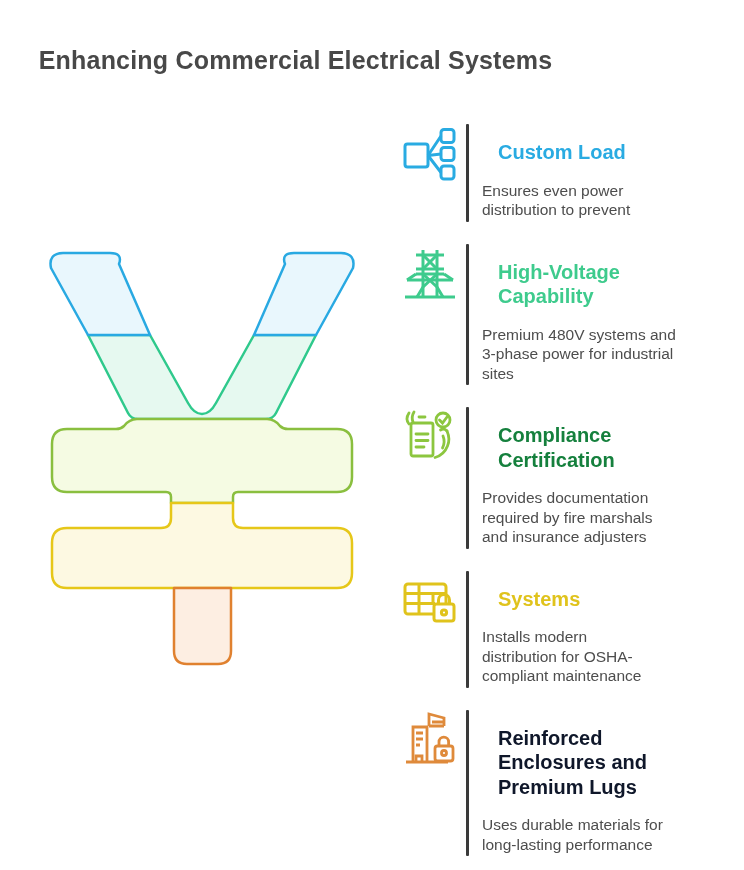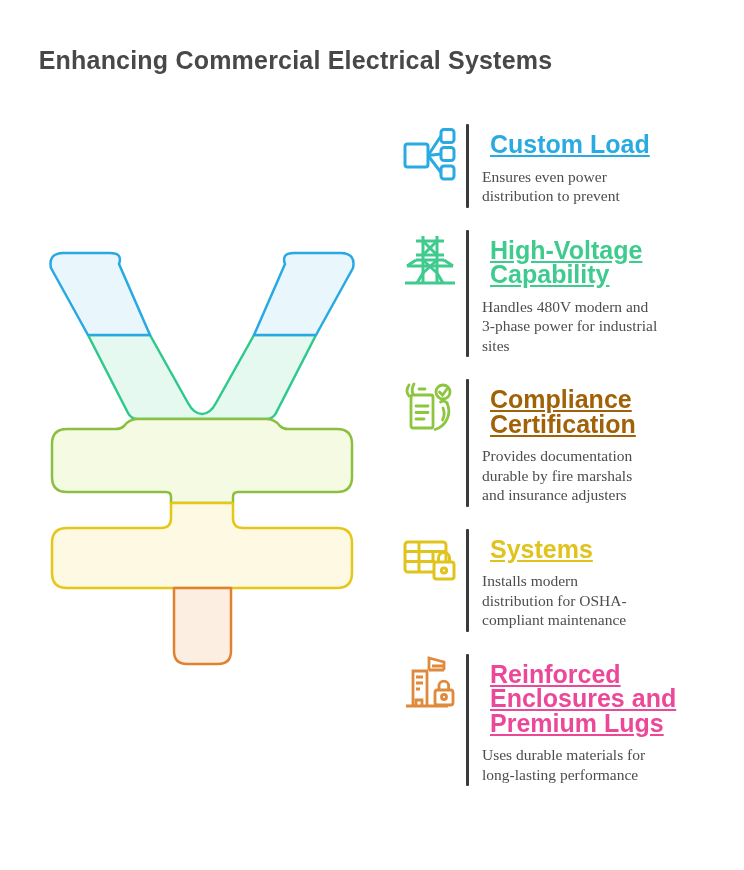--- a/index.html
+++ b/index.html
@@ -13,24 +13,24 @@
   }
   
   .yen-figure{position:absolute;left:47px;top:250px;width:310px;height:418px;}
   
   .items{position:absolute;left:402px;top:124px;width:310px;}
   .item{display:flex;align-items:stretch;margin-bottom:22px;}
   .icon-col{width:56px;flex:0 0 56px;margin-right:8px;}
   .icon-col svg{display:block;margin-top:2px;}
   .divider{width:3px;flex:0 0 3px;background:#3a3a3a;border-radius:1px;}
   .text-col{margin-left:13px;padding-top:0;}
-  .item-title{margin:8px;font-size:25px;font-weight:700;line-height:24.5px;text-decoration:underline;}
+  .item-title{margin:16px;font-size:20px;font-weight:700;line-height:24.5px;}
   .item-title .line{display:block;white-space:nowrap;}
   .item-desc{margin:10px 0 2px 0;font-size:15.5px;color:#4d4d4d;line-height:19.5px;}
-  .item-desc .line{display:block;white-space:nowrap;font-family:Liberation Serif, serif;}
+  .item-desc .line{display:block;white-space:nowrap;}
   svg *{vector-effect:none;}
 </style>
 </head>
 <body>
 
 <h1 class="page-title">Enhancing Commercial Electrical Systems</h1>
 
 <svg class="yen-figure" viewBox="0 0 310 418" width="310" height="418">
 
   <path stroke-width="2.5" stroke-linejoin="round" d="M 41 85 L 103 85 L 141 153 Q 147 164 155 164 Q 163 164 169 153 L 207 85 L 269 85 L 229 163 Q 226 169 219 169 L 91 169 Q 84 169 81 163 Z" fill="#e6f9f0" stroke="#2fc98c"></path>
@@ -88,21 +88,21 @@
         </g>
       </svg>
     </div>
     <div class="divider"></div>
     <div class="text-col">
       <h3 class="item-title" style="color: rgb(62, 203, 141);">
         <span class="line">High-Voltage</span>
         <span class="line">Capability</span>
       </h3>
       <p class="item-desc">
-        <span class="line">Handles 480V modern and</span>
+        <span class="line">Premium 480V systems and</span>
         <span class="line">3-phase power for industrial</span>
         <span class="line">sites</span>
       </p>
     </div>
   </div>
 
   <div class="item">
     <div class="icon-col">
       <svg viewBox="0 0 56 56" width="56" height="56">
         <g fill="none" stroke-width="2.8" stroke-linecap="round" stroke="#8cc63f">
@@ -114,27 +114,27 @@
           <circle cx="41" cy="11" r="7"></circle>
           <path d="M37.5 11 L40.5 14 L45 8"></path>
           <path d="M45 22 Q48.5 30 45.5 37 Q42 46 33 48.5"></path>
           <path d="M45 22 Q42 18.5 38.5 21"></path>
           <path d="M41 27 Q43.5 33 40.5 39"></path>
         </g>
       </svg>
     </div>
     <div class="divider"></div>
     <div class="text-col">
-      <h3 class="item-title" style="color: #a16207;">
+      <h3 class="item-title" style="color: #15803d;">
         <span class="line">Compliance</span>
         <span class="line">Certification</span>
       </h3>
       <p class="item-desc">
         <span class="line">Provides documentation</span>
-        <span class="line">durable by fire marshals</span>
+        <span class="line">required by fire marshals</span>
         <span class="line">and insurance adjusters</span>
       </p>
     </div>
   </div>
 
   <div class="item">
     <div class="icon-col">
       <svg viewBox="0 0 56 56" width="56" height="56">
         <g fill="none" stroke-width="3" stroke="#e0c31c">
           <rect x="3" y="11" width="41" height="30" rx="3"></rect>
@@ -171,21 +171,21 @@
           <path d="M27 14 V2 L42 6 V14"></path>
           <path d="M30 10 H42 M27 14 H42"></path>
           <path d="M37 34 V30 a4.8 4.8 0 0 1 9.6 0 V34"></path>
           <rect x="33" y="34" width="18" height="15" rx="2.5" fill="#ffffff"></rect>
           <circle cx="42" cy="41" r="2.5"></circle>
         </g>
       </svg>
     </div>
     <div class="divider"></div>
     <div class="text-col">
-      <h3 class="item-title" style="color: #ec4899;">
+      <h3 class="item-title" style="color: #0f172a;">
         <span class="line">Reinforced</span>
         <span class="line">Enclosures and</span>
         <span class="line">Premium Lugs</span>
       </h3>
       <p class="item-desc">
         <span class="line">Uses durable materials for</span>
         <span class="line">long-lasting performance</span>
       </p>
     </div>
   </div>

